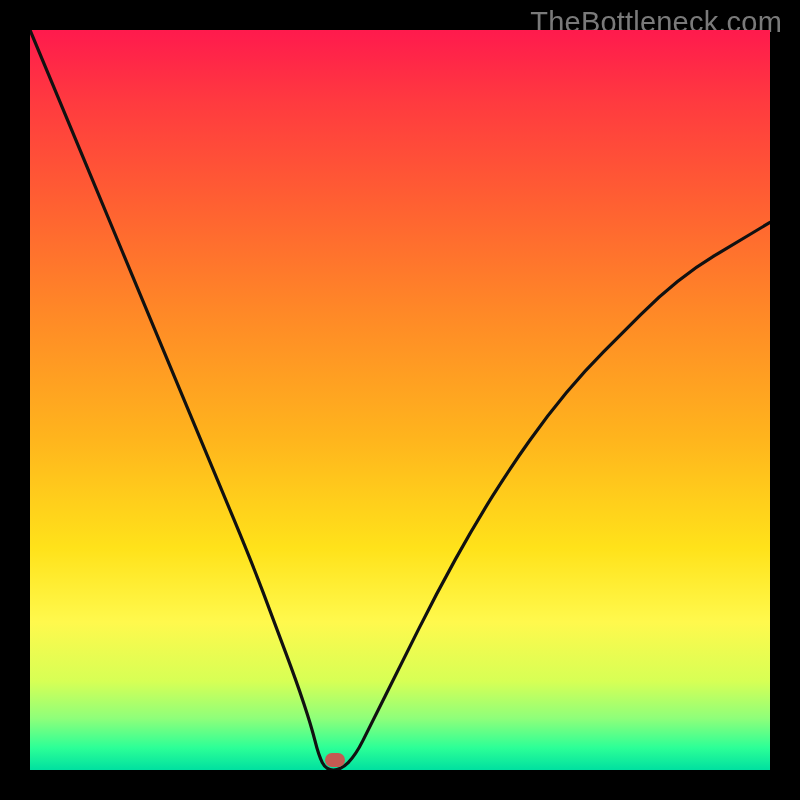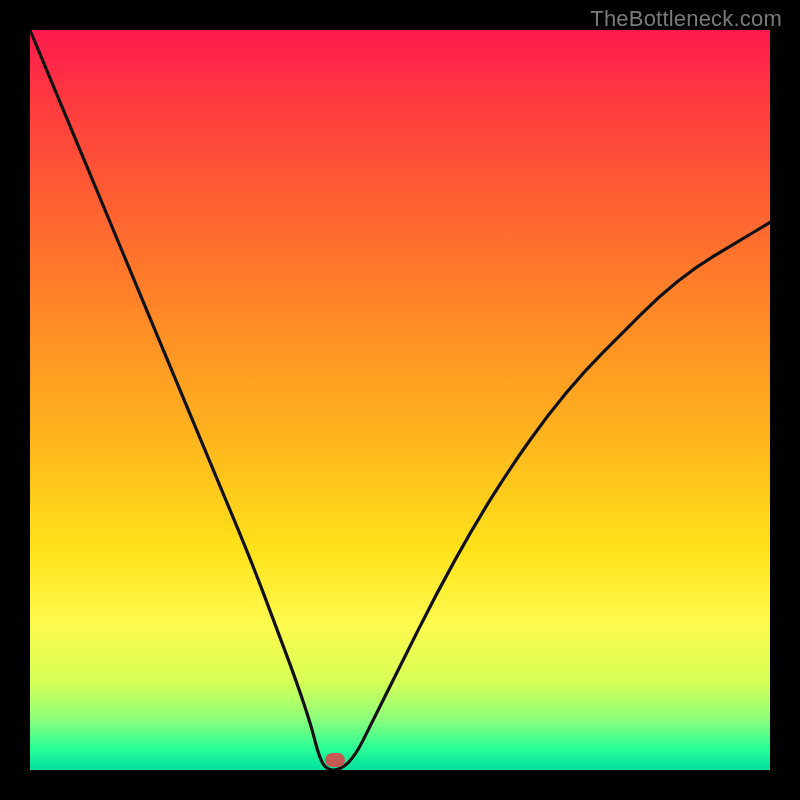--- a/index.html
+++ b/index.html
@@ -35,21 +35,21 @@
       #d7ff55 88%,
       #8fff7a 93%,
       #2cff97 97%,
       #00e0a0 100%
     );
   }
   .watermark {
     position: absolute;
     top: 6px;
     right: 18px;
-    font-size: 22px;
+    font-size: 29px;
     color: #7a7a7a;
     font-weight: 500;
     letter-spacing: 0.2px;
   }
   svg.curve {
     position: absolute;
     left: 0;
     top: 0;
     width: 740px;
     height: 740px;

